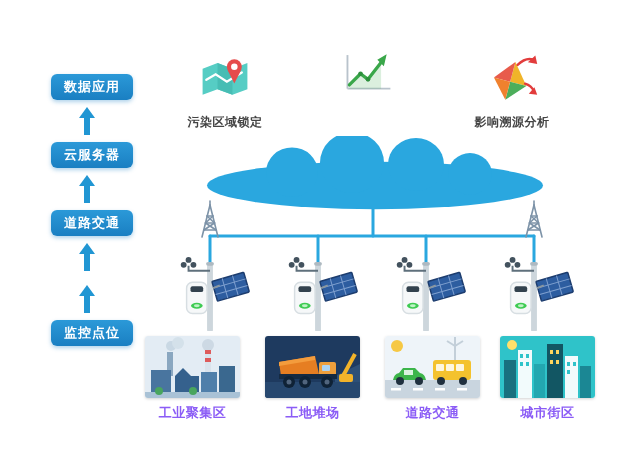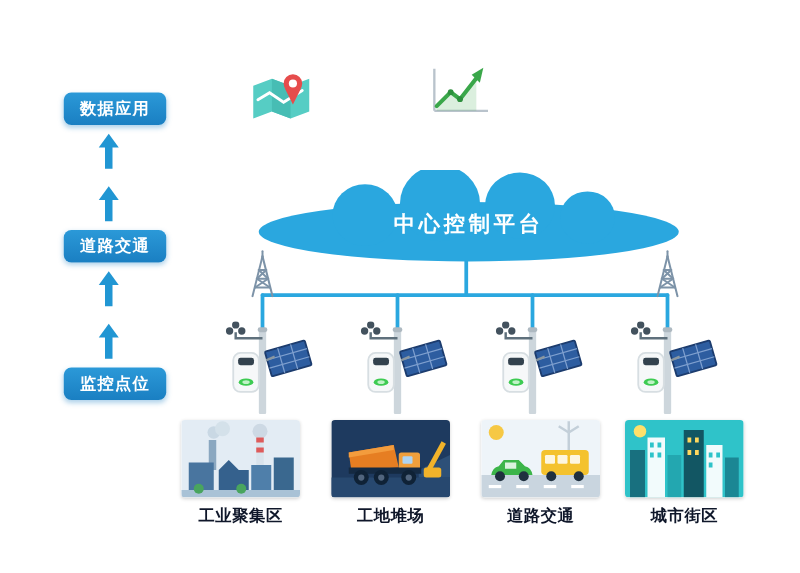--- a/index.html
+++ b/index.html
@@ -40,21 +40,21 @@
   
   .tower { position:absolute; width:26px; height:38px; }
   .tower svg, .device svg { width:100%; height:100%; display:block; }
   .device { position:absolute; width:84px; height:78px; }
 
   
   .scene { position:absolute; width:95px; height:62px; border-radius:3px; overflow:hidden;
            box-shadow:0 1px 3px rgba(0,0,0,.18); }
   .scene svg { display:block; width:100%; height:100%; }
   .scene-label { position:absolute; width:95px; text-align:center; font-size:13px;
-           font-weight:bold; color:#0f172a; letter-spacing:.5px; }
+           font-weight:bold; color:#8b5cf6; letter-spacing:.5px; }
 </style>
 </head>
 <body>
 
 <div id="canvas">
 
   <svg width="0" height="0" style="position:absolute" aria-hidden="true">
     <defs>
       <symbol id="sym-tower" viewBox="0 0 26 38">
         <g stroke="#7d93a8" stroke-width="1.6" fill="none" stroke-linecap="round">
@@ -98,64 +98,82 @@
     <path d="M210 236 H534"></path>
     <path d="M210 236 V268"></path>
     <path d="M318 236 V268"></path>
     <path d="M426 236 V268"></path>
     <path d="M534 236 V268"></path>
   </svg>
 
   <div class="stack">
     <div class="node">数据应用</div>
     <div class="uparrow"></div>
+    <div class="node">云服务器</div>
     <div class="uparrow"></div>
     <div class="node">道路交通</div>
     <div class="uparrow"></div>
     <div class="uparrow"></div>
     <div class="node">监控点位</div>
   </div>
 
   <div class="feature" style="left:165px;top:50px;">
     <span class="ficon">
       <svg viewBox="0 0 60 60">
         <polygon points="6,20 22,14 38,20 54,14 54,42 38,48 22,42 6,48" fill="#56cdc4"></polygon>
         <polygon points="22,14 38,20 38,48 22,42" fill="#47bdb4"></polygon>
         <polyline points="10,32 20,26 32,34 48,24" stroke="#ffffff" stroke-width="2.5" fill="none" stroke-linecap="round"></polyline>
         <circle cx="40" cy="18" r="8" fill="#e64c4c"></circle>
         <polygon points="33,22 47,22 40,36" fill="#e64c4c"></polygon>
         <circle cx="40" cy="18" r="3.5" fill="#ffffff"></circle>
       </svg>
     </span>
+    <div class="flabel">污染区域锁定</div>
   </div>
 
   <div class="feature" style="left:308px;top:42px;">
     <span class="ficon">
       <svg viewBox="0 0 60 60">
         <line x1="8" y1="50" x2="54" y2="50" stroke="#b9c3cc" stroke-width="2"></line>
         <line x1="8" y1="50" x2="8" y2="14" stroke="#b9c3cc" stroke-width="2"></line>
         <path d="M10 46 L22 34 L30 40 L44 22 L44 50 L10 50 Z" fill="#3aa74a" opacity="0.18"></path>
         <path d="M10 46 L22 34 L30 40 L44 22" fill="none" stroke="#3aa74a" stroke-width="3.5" stroke-linecap="round" stroke-linejoin="round"></path>
         <polygon points="50,13 47,26 40,19" fill="#3aa74a"></polygon>
         <circle cx="22" cy="34" r="2.5" fill="#2d8f3d"></circle>
         <circle cx="30" cy="40" r="2.5" fill="#2d8f3d"></circle>
       </svg>
     </span>
   </div>
 
+  <div class="feature" style="left:452px;top:50px;">
+    <span class="ficon">
+      <svg viewBox="0 0 60 60">
+        <g transform="rotate(15 28 34)">
+          <polygon points="28,12 46,34 28,34" fill="#f0b429"></polygon>
+          <polygon points="28,12 10,34 28,34" fill="#e85b4b"></polygon>
+          <polygon points="28,34 46,34 28,54" fill="#4cae5b"></polygon>
+          <polygon points="28,34 10,34 28,54" fill="#f0812e"></polygon>
+        </g>
+        <path d="M36 16 q8 -8 16 -6" fill="none" stroke="#e23c3c" stroke-width="2.5" stroke-linecap="round"></path>
+        <polygon points="55,6 57,15 47,13" fill="#e23c3c"></polygon>
+        <path d="M44 36 q7 2 10 9" fill="none" stroke="#e23c3c" stroke-width="2.5" stroke-linecap="round"></path>
+        <polygon points="57,48 48,47 54,40" fill="#e23c3c"></polygon>
+      </svg>
+    </span>
+    <div class="flabel">影响溯源分析</div>
+  </div>
 
   <div class="cloud">
     <svg viewBox="0 0 350 80" preserveAspectRatio="none">
       <ellipse cx="175" cy="52" rx="168" ry="25" fill="#2aa7df"></ellipse>
       <circle cx="92" cy="38" r="26" fill="#2aa7df"></circle>
       <circle cx="152" cy="28" r="32" fill="#2aa7df"></circle>
       <circle cx="216" cy="30" r="28" fill="#2aa7df"></circle>
       <circle cx="270" cy="40" r="22" fill="#2aa7df"></circle>
     </svg>
-    <div class="cloud-label">中心控制平台</div>
   </div>
 
   <div class="tower" style="left:197px;top:200px;">
     <svg viewBox="0 0 26 38">
         <use href="#sym-tower"></use>
       </svg>
   </div>
   <div class="tower" style="left:521px;top:200px;">
     <svg viewBox="0 0 26 38">
         <use href="#sym-tower"></use>

